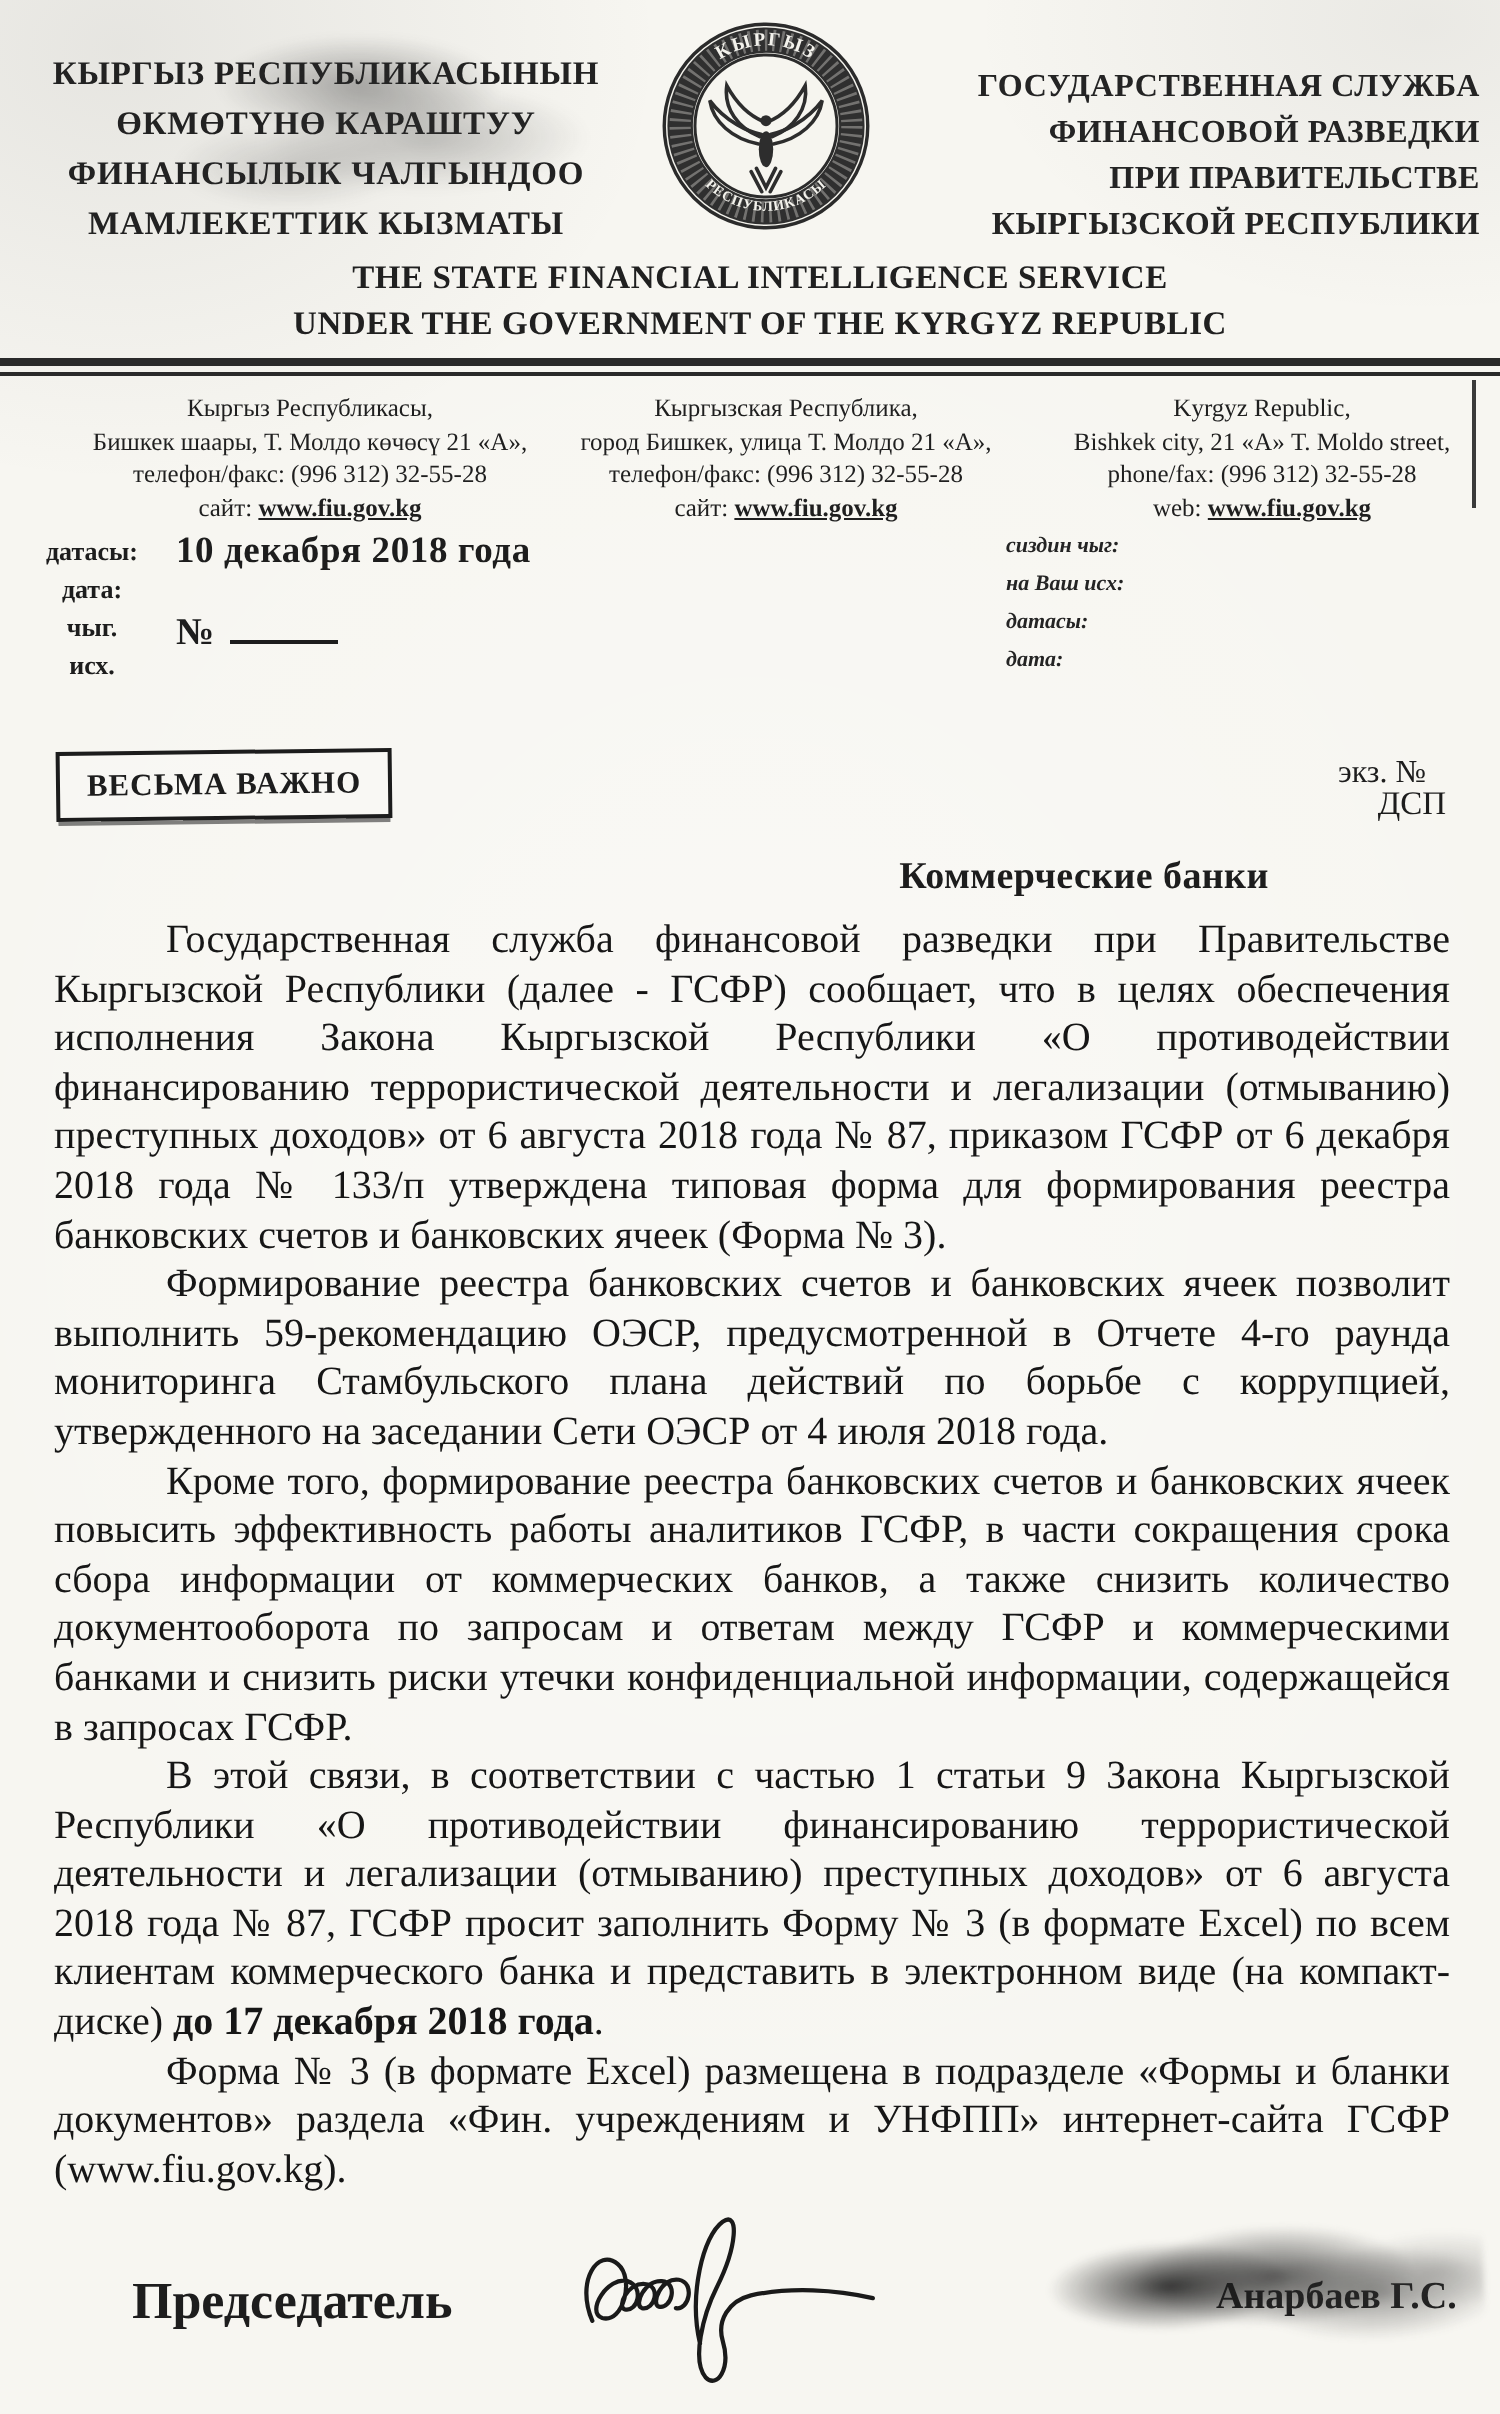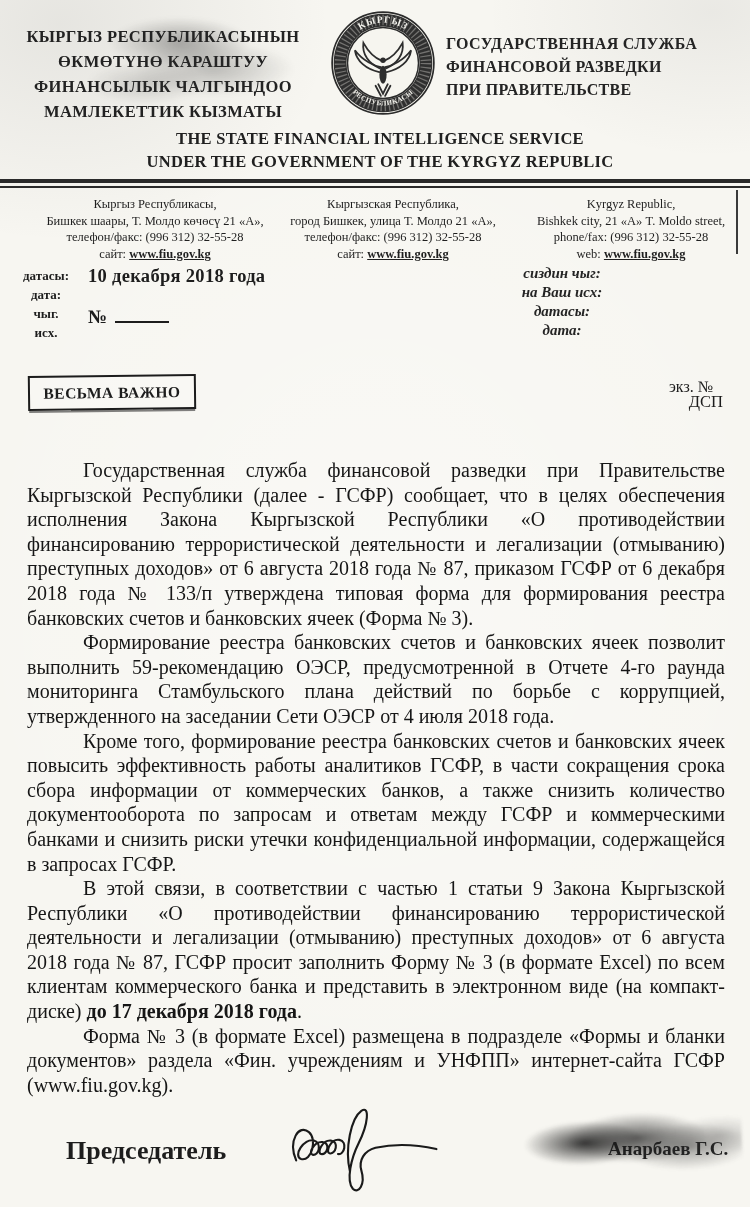--- a/index.html
+++ b/index.html
@@ -11,21 +11,21 @@
       radial-gradient(ellipse 50% 20% at 95% 1%, rgba(80,80,80,.08), transparent 60%),
       radial-gradient(ellipse 80% 60% at 50% 50%, rgba(255,255,255,.35), transparent 70%),
       #f7f6f1;
     color:#1d1d1d; font-family:"Liberation Serif", serif; overflow:hidden;
   }
   .line { display:block; }
 
   
   .org-kg { position:absolute; left:14px; top:24px; width:298px; text-align:center;
     font-weight:bold; font-size:16.5px; line-height:25px; letter-spacing:.4px; color:#222; }
-  .org-ru { position:absolute; left:446px; top:32px; width:294px; text-align:left;
+  .org-ru { position:absolute; left:446px; top:32px; width:294px; text-align:right;
     font-weight:bold; font-size:16px; line-height:23px; letter-spacing:.3px; color:#242424; }
   .smudge-top { position:absolute; left:78px; top:16px; width:226px; height:96px; pointer-events:none;
     background:
       radial-gradient(ellipse 45% 38% at 45% 28%, rgba(45,45,45,.38), transparent 70%),
       radial-gradient(ellipse 50% 40% at 60% 55%, rgba(55,55,55,.28), transparent 72%),
       radial-gradient(ellipse 35% 30% at 30% 70%, rgba(60,60,60,.20), transparent 75%);
     filter: blur(2px); }
   .seal { position:absolute; left:330px; top:10px; width:106px; height:106px; }
   .org-en { position:absolute; left:0; top:127px; width:760px; text-align:center;
     font-weight:bold; font-size:16.5px; line-height:23px; letter-spacing:.3px; color:#202020; }
@@ -37,22 +37,22 @@
   .contact-col { flex:1; text-align:center; font-size:12.5px; line-height:16.5px; color:#1f1f1f; }
   .site-url { text-decoration:underline; font-weight:bold; }
 
   
   .ref-left-labels { position:absolute; left:20px; top:266px; width:52px; text-align:center;
     font-weight:bold; font-size:13px; line-height:19px; }
   .ref-date { position:absolute; left:88px; top:266px; font-weight:bold; font-size:18.5px; letter-spacing:.3px;text-align:center; }
   .ref-number { position:absolute; left:88px; top:306px; font-weight:bold; font-size:19px; }
   .number-blank { display:inline-block; width:54px; height:14px; margin-left:8px;
     border-bottom:2.5px solid #1d1d1d; }
-  .ref-right { position:absolute; left:503px; top:264px; width:118px; text-align:center;
-    font-style:italic; font-weight:bold; font-size:15px; line-height:19px; color:#242424;font-family:Liberation Serif, serif; }
+  .ref-right { position:absolute; left:503px; top:264px; width:118px; text-align:left;
+    font-style:italic; font-weight:bold; font-size:11px; line-height:19px; color:#242424;font-family:Liberation Serif, serif; }
 
   .dsp { position:absolute; right:27px; top:350px; font-size:16.5px;margin-top:42px; }
   .copy-no { position:absolute; right:37px; top:378px; font-size:16px; }
 
   .stamp-box { position:absolute; left:28px; top:375px; width:168px; padding:7px 4px 6px;
     border:2.5px solid #1c1c1c; box-shadow:0 3px 0 -1px rgba(30,30,30,.55);
     text-align:center; font-weight:bold; font-size:15.5px; letter-spacing:.5px;
     transform:rotate(-0.7deg); background:rgba(255,255,255,.15); }
 
   .recipient { position:absolute; left:392px; top:428px; width:300px; text-align:center;
@@ -111,20 +111,21 @@
       <path d="M53.5 58.5 C66 56 75 48 76.5 38 C69 48 58 53 52 54"></path>
       <path d="M45.5 70 L50 79 L54.5 70"></path>
       <path d="M43 71.5 L48 81 M57 71.5 L52 81"></path>
     </g>
   </svg>
 
   <div class="org-ru">
     <span class="line">ГОСУДАРСТВЕННАЯ СЛУЖБА</span>
     <span class="line">ФИНАНСОВОЙ РАЗВЕДКИ</span>
     <span class="line">ПРИ ПРАВИТЕЛЬСТВЕ</span>
+    <span class="line">КЫРГЫЗСКОЙ РЕСПУБЛИКИ</span>
   </div>
 
   <div class="org-en">
     <span class="line">THE STATE FINANCIAL INTELLIGENCE SERVICE</span>
     <span class="line">UNDER THE GOVERNMENT OF THE KYRGYZ REPUBLIC</span>
   </div>
 
   <div class="rule"></div>
   <div class="addr-right-tick"></div>
 
@@ -164,20 +165,21 @@
     <span class="line">на Ваш исх:</span>
     <span class="line">датасы:</span>
     <span class="line">дата:</span>
   </div>
 
   <div class="dsp">ДСП</div>
   <div class="copy-no">экз. №</div>
 
   <div class="stamp-box">ВЕСЬМА ВАЖНО</div>
 
+  <div class="recipient">Коммерческие банки</div>
 
   <div class="body-text">
     <p class="para">Государственная служба финансовой разведки при Правительстве Кыргызской Республики (далее - ГСФР) сообщает, что в целях обеспечения исполнения Закона Кыргызской Республики «О противодействии финансированию террористической деятельности и легализации (отмыванию) преступных доходов» от 6 августа 2018 года № 87, приказом ГСФР от 6 декабря 2018 года № 133/п утверждена типовая форма для формирования реестра банковских счетов и банковских ячеек (Форма № 3).</p>
     <p class="para">Формирование реестра банковских счетов и банковских ячеек позволит выполнить 59-рекомендацию ОЭСР, предусмотренной в Отчете 4-го раунда мониторинга Стамбульского плана действий по борьбе с коррупцией, утвержденного на заседании Сети ОЭСР от 4 июля 2018 года.</p>
     <p class="para">Кроме того, формирование реестра банковских счетов и банковских ячеек повысить эффективность работы аналитиков ГСФР, в части сокращения срока сбора информации от коммерческих банков, а также снизить количество документооборота по запросам и ответам между ГСФР и коммерческими банками и снизить риски утечки конфиденциальной информации, содержащейся в запросах ГСФР.</p>
     <p class="para"><span>В этой связи, в соответствии с частью 1 статьи 9 Закона Кыргызской Республики «О противодействии финансированию террористической деятельности и легализации (отмыванию) преступных доходов» от 6 августа 2018 года № 87, ГСФР просит заполнить Форму № 3 (в формате Excel) по всем клиентам коммерческого банка и представить в электронном виде (на компакт-диске) </span><strong class="bold">до 17 декабря 2018 года</strong><span>.</span></p>
     <p class="para">Форма № 3 (в формате Excel) размещена в подразделе «Формы и бланки документов» раздела «Фин. учреждениям и УНФПП» интернет-сайта ГСФР (www.fiu.gov.kg).</p>
   </div>
 
   <div class="sign-title">Председатель</div>

